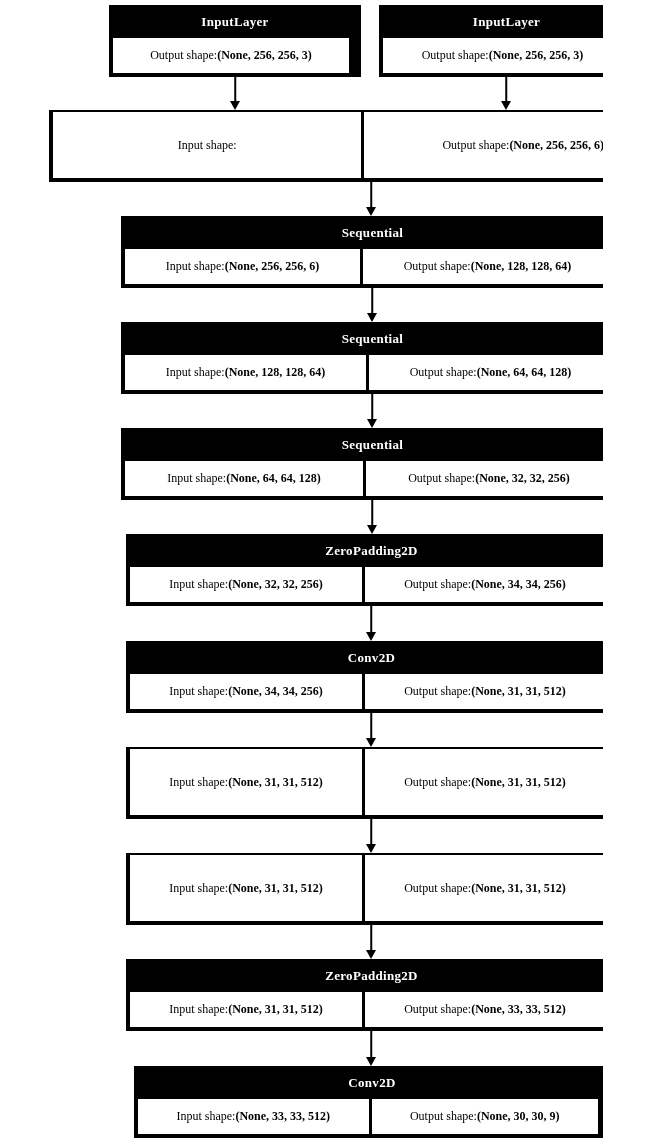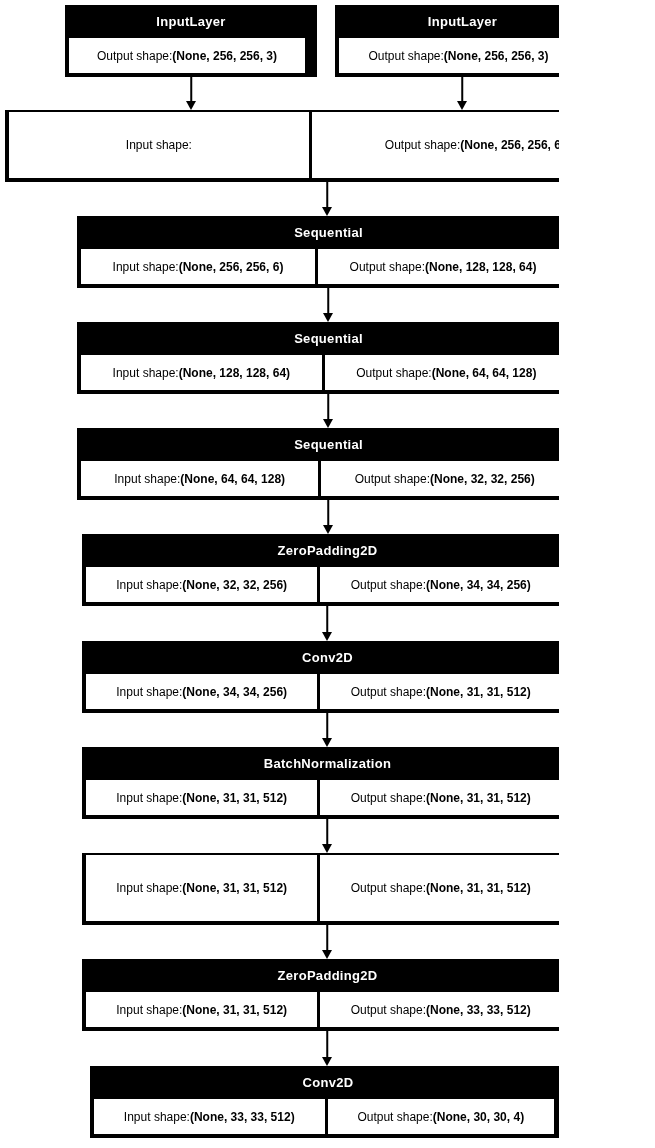--- a/index.html
+++ b/index.html
@@ -1,22 +1,23 @@
 <!DOCTYPE html>
 <html><head>
 <meta charset="utf-8">
 <style>
   html, body { margin: 0; padding: 0; background: #ffffff; }
   .canvas {
     position: relative;
     width: 559px;
     height: 1148px;
     background: #ffffff;
-    font-family: Liberation Sans, sans-serif;
+    font-family: Liberation Serif, serif;
     overflow: hidden;
+    margin-left: 44px;
   }
   .node {
     position: absolute;
     background: #000000;
     border: 1px solid #000000;
     box-sizing: border-box;
     display: flex;
     flex-direction: column;
   }
   .node-title {
@@ -179,21 +180,20 @@
           <span class="val">(None, 34, 34, 256)</span>
         </div>
       <div class="cell">
           <span class="lbl">Output shape: </span>
           <span class="val">(None, 31, 31, 512)</span>
         </div>
     </div>
   </div>
 
   <div class="node" style="left:82px;top:747px;width:491px;height:72px">
-    <div class="node-title">BatchNormalization</div>
     <div class="node-body">
       <div class="cell">
           <span class="lbl">Input shape: </span>
           <span class="val">(None, 31, 31, 512)</span>
         </div>
       <div class="cell">
           <span class="lbl">Output shape: </span>
           <span class="val">(None, 31, 31, 512)</span>
         </div>
     </div>
@@ -228,21 +228,21 @@
 
   <div class="node" style="left:90px;top:1066px;width:476px;height:72px">
     <div class="node-title">Conv2D</div>
     <div class="node-body">
       <div class="cell">
           <span class="lbl">Input shape: </span>
           <span class="val">(None, 33, 33, 512)</span>
         </div>
       <div class="cell">
           <span class="lbl">Output shape: </span>
-          <span class="val">(None, 30, 30, 4)</span>
+          <span class="val">(None, 30, 30, 9)</span>
         </div>
     </div>
   </div>
 
   <div class="edge" style="left:185.5px;top:77px;height:33px"></div>
   <div class="edge" style="left:456.5px;top:77px;height:33px"></div>
   <div class="edge" style="left:321.5px;top:182px;height:34px"></div>
   <div class="edge" style="left:322.5px;top:288px;height:34px"></div>
   <div class="edge" style="left:322.5px;top:394px;height:34px"></div>
   <div class="edge" style="left:322.5px;top:500px;height:34px"></div>

